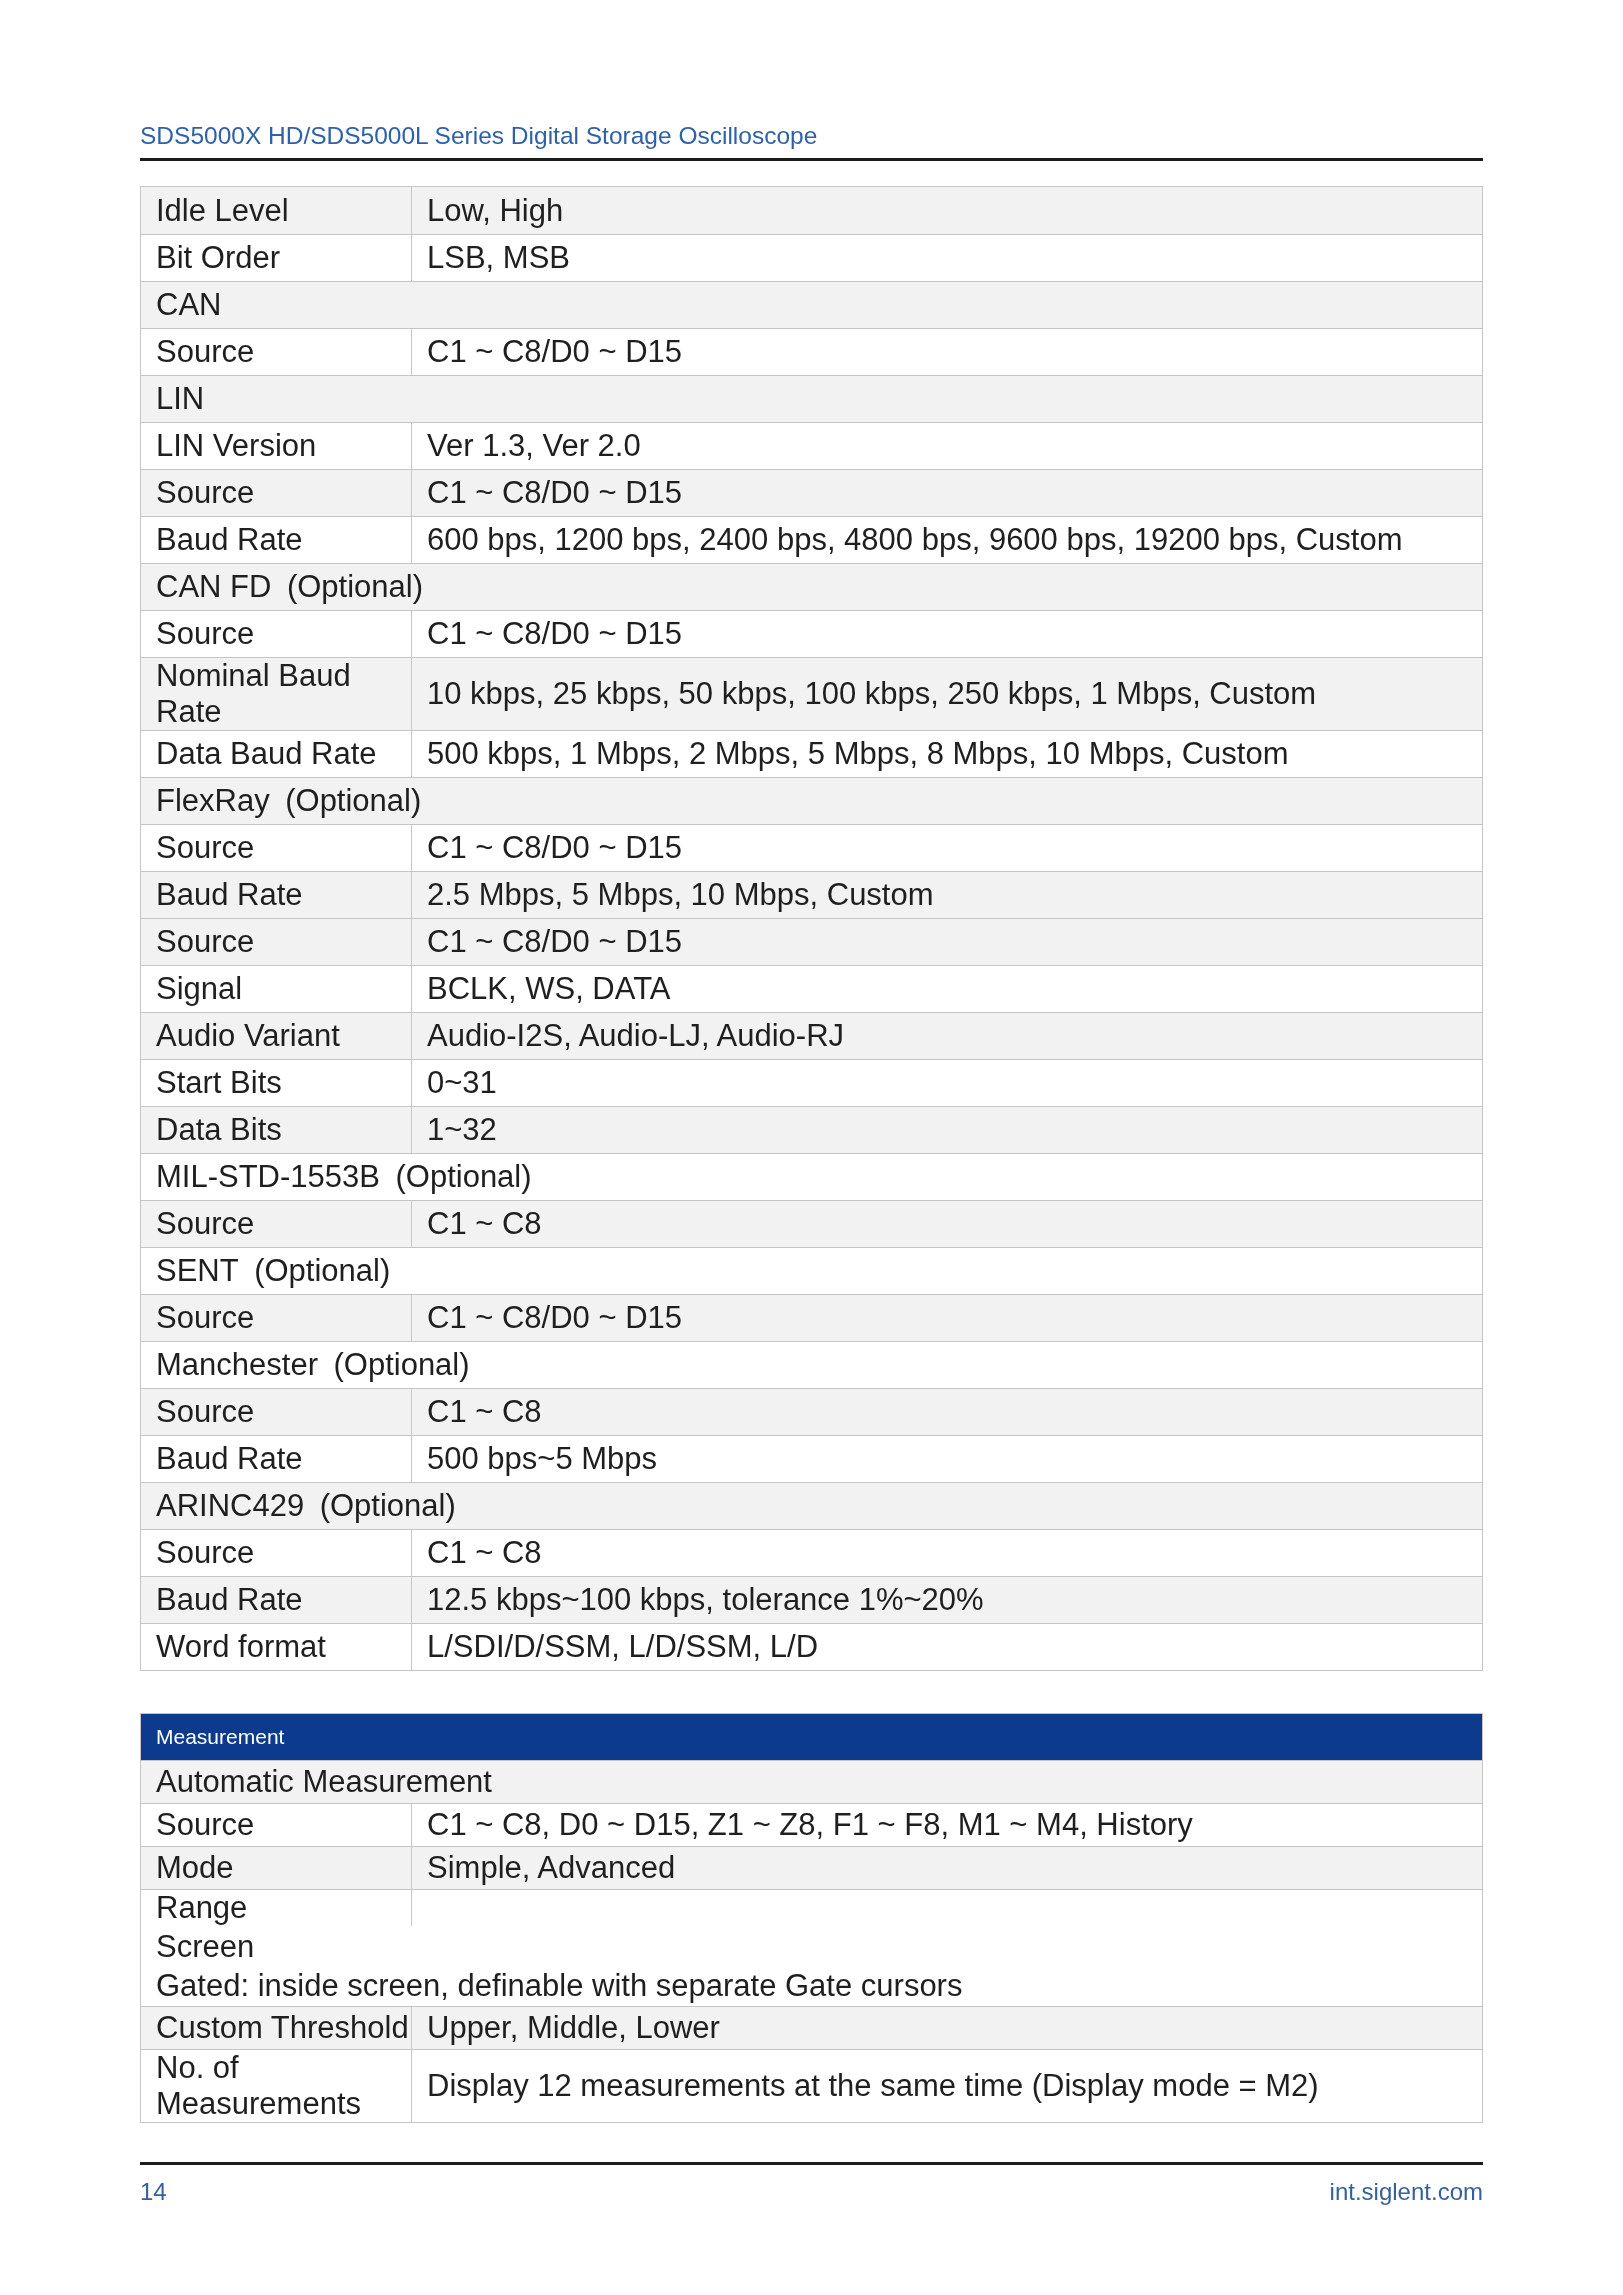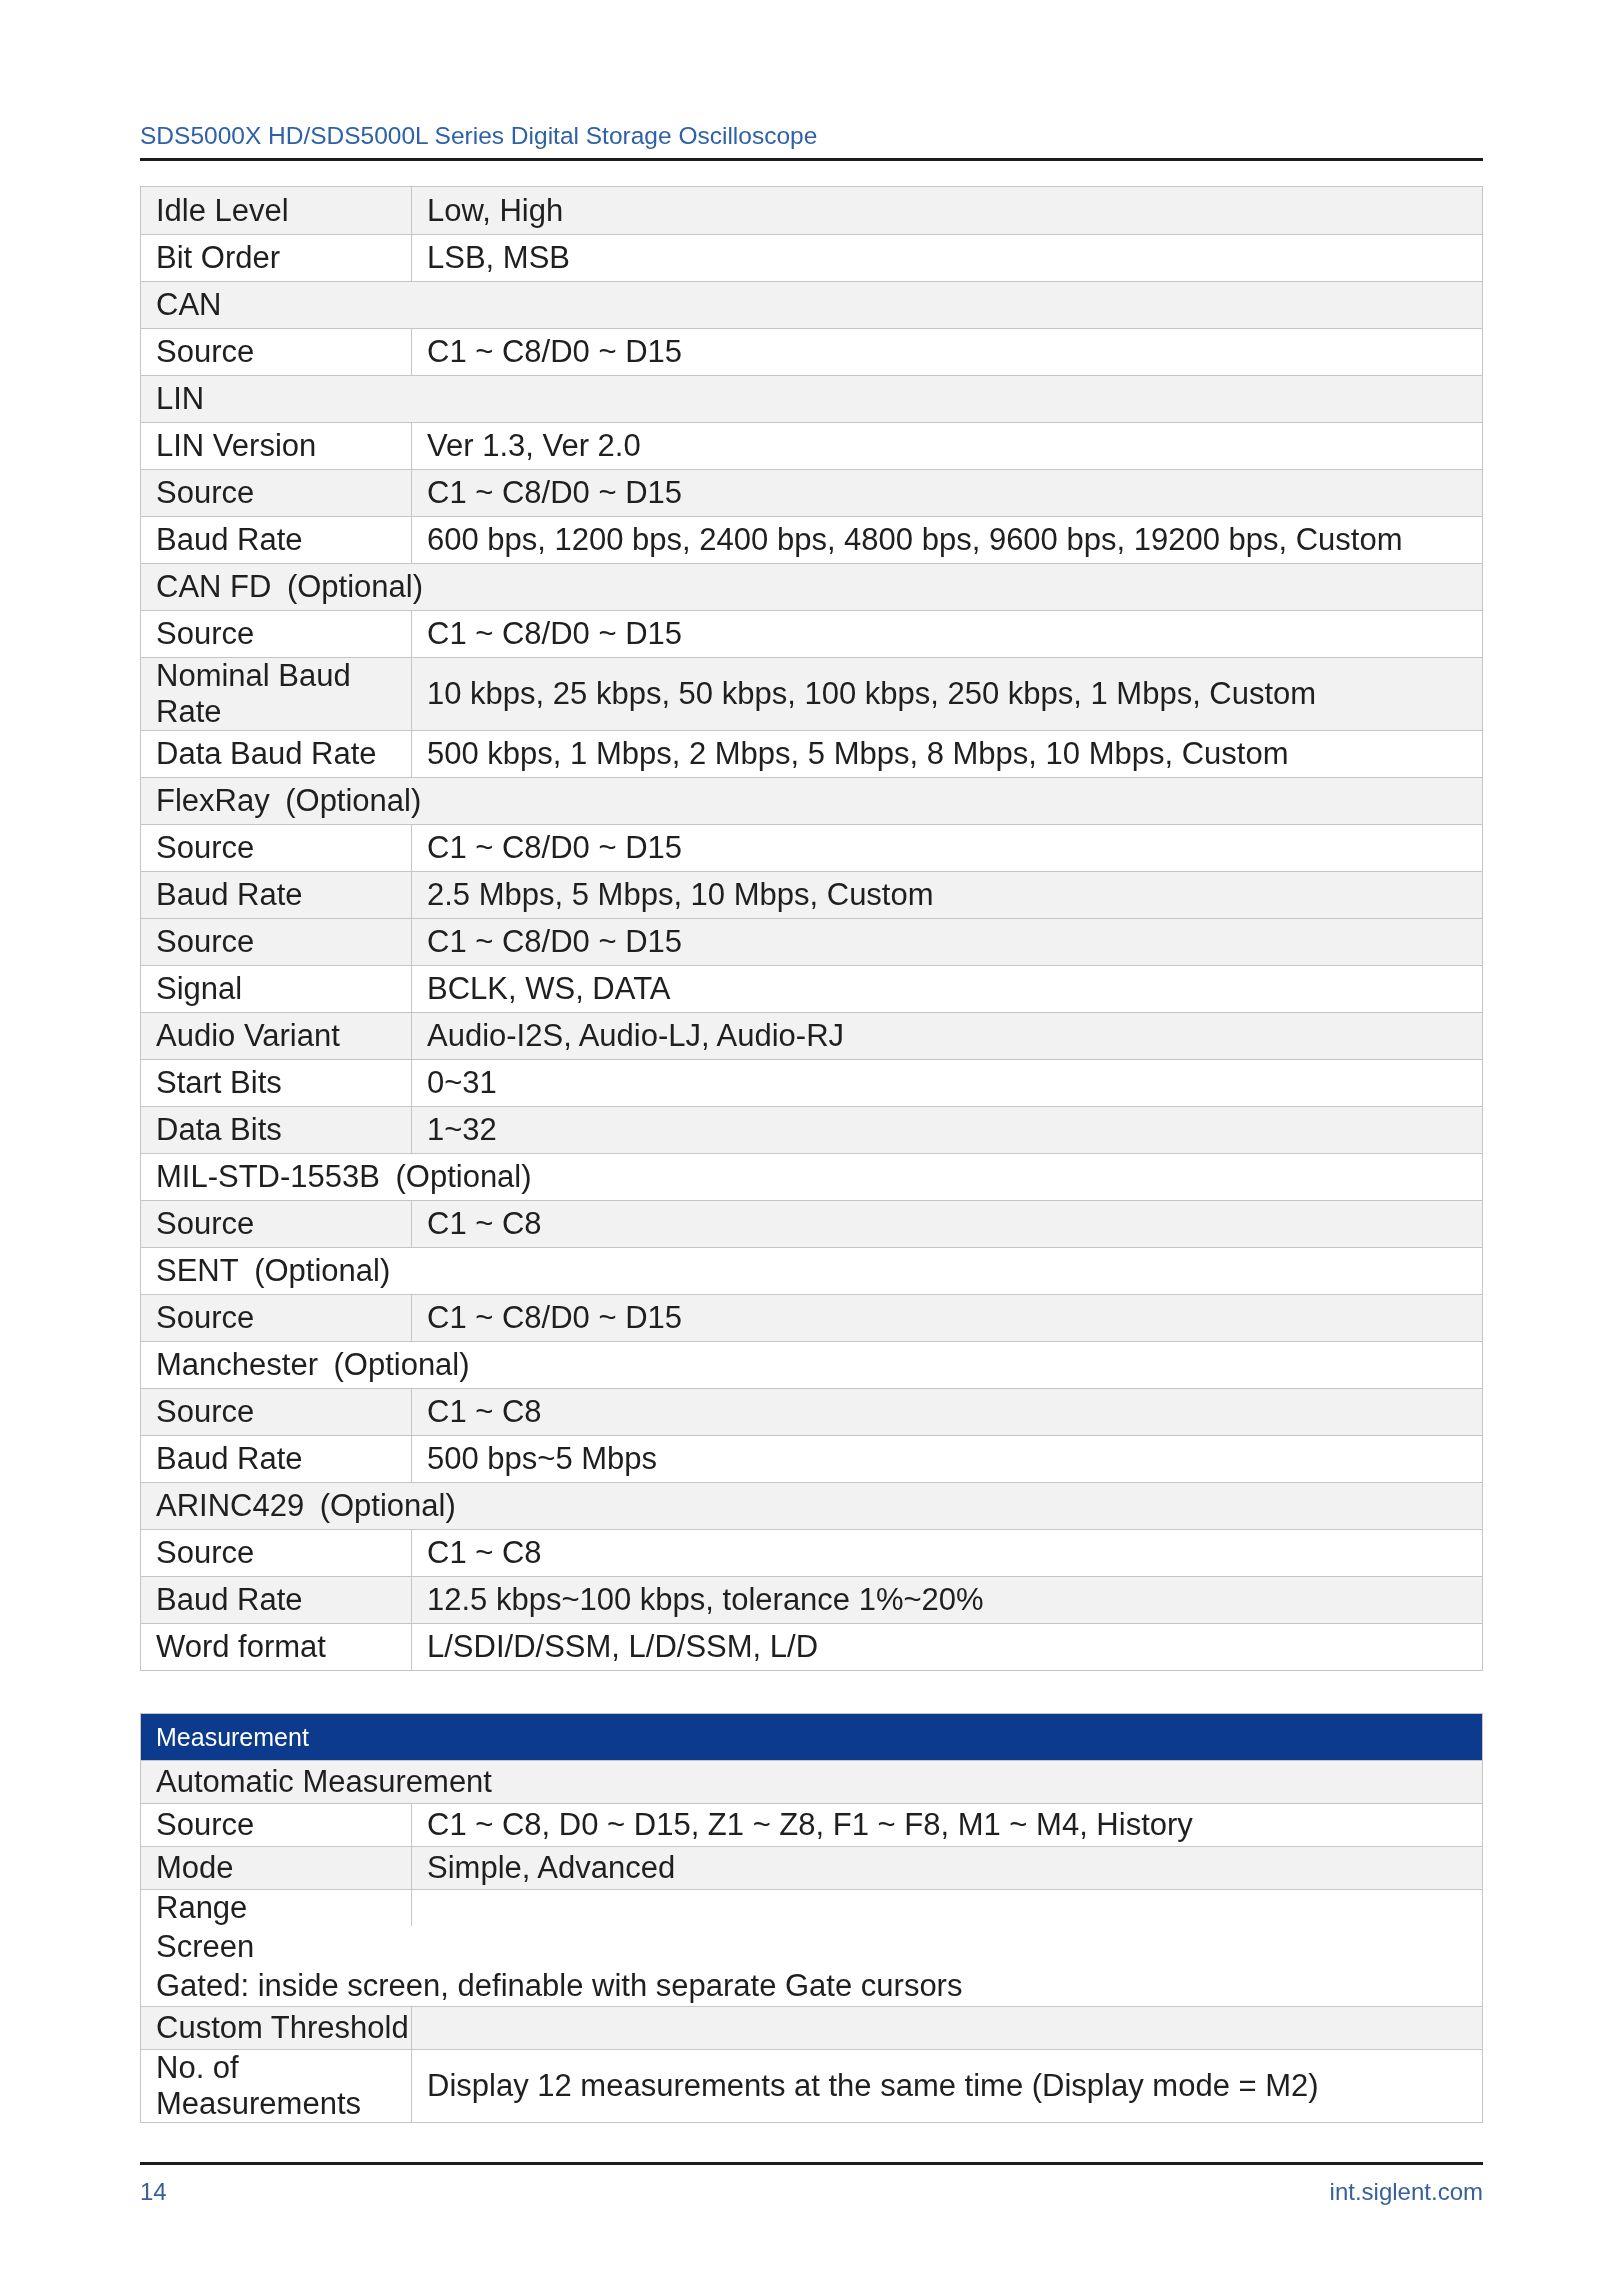--- a/index.html
+++ b/index.html
@@ -36,21 +36,21 @@
     width:271px;flex:0 0 auto;display:flex;align-items:center;
     padding-left:15px;border-right:1.7px solid var(--border);
   }
   .cv{flex:1;display:flex;align-items:center;padding-left:15px;}
   .cv.multi{flex-direction:column;align-items:flex-start;justify-content:center;padding:6.8px 0 6.8px 15px;gap:12px;}
   .cv.multi div{line-height:27px;}
   .section-label{display:flex;align-items:center;padding-left:15px;font-weight:normal;width:100%;}
   .meas-table{margin:42px 140px 0;border:1.7px solid var(--border);}
   .meas-header{
     height:46px;background:var(--bar-blue);color:#ffffff;
-    display:flex;align-items:center;padding-left:15px;font-size:25px;
+    display:flex;align-items:center;padding-left:15px;font-size:21px;
   }
   .meas-rows .srow{min-height:43px;}
   .meas-rows .srow.range-row{min-height:71px;flex-direction:column;}
   .meas-rows .srow:first-child{border-top:1.7px solid var(--border);}
   .page-footer{
     margin:39px 140px 0;border-top:3.4px solid var(--rule-dark);
     padding-top:13.5px;display:flex;justify-content:space-between;
     align-items:flex-start;font-size:24px;color:var(--footer-blue);
   }
   .site-link{color:var(--footer-blue);text-decoration:none;cursor:pointer;}
@@ -201,20 +201,21 @@
         </div>
         <div class="srow range-row">
           <div class="cl">Range</div>
           <div class="cv multi">
             <div>Screen</div>
             <div>Gated: inside screen, definable with separate Gate cursors</div>
           </div>
         </div>
         <div class="srow gray">
           <div class="cl">Custom Threshold</div>
+          <div class="cv">Upper, Middle, Lower</div>
         </div>
         <div class="srow">
           <div class="cl">No. of Measurements</div>
           <div class="cv">Display 12 measurements at the same time (Display mode = M2)</div>
         </div>
       </div>
   </div>
 
   <footer class="page-footer">
     <span>14</span>

